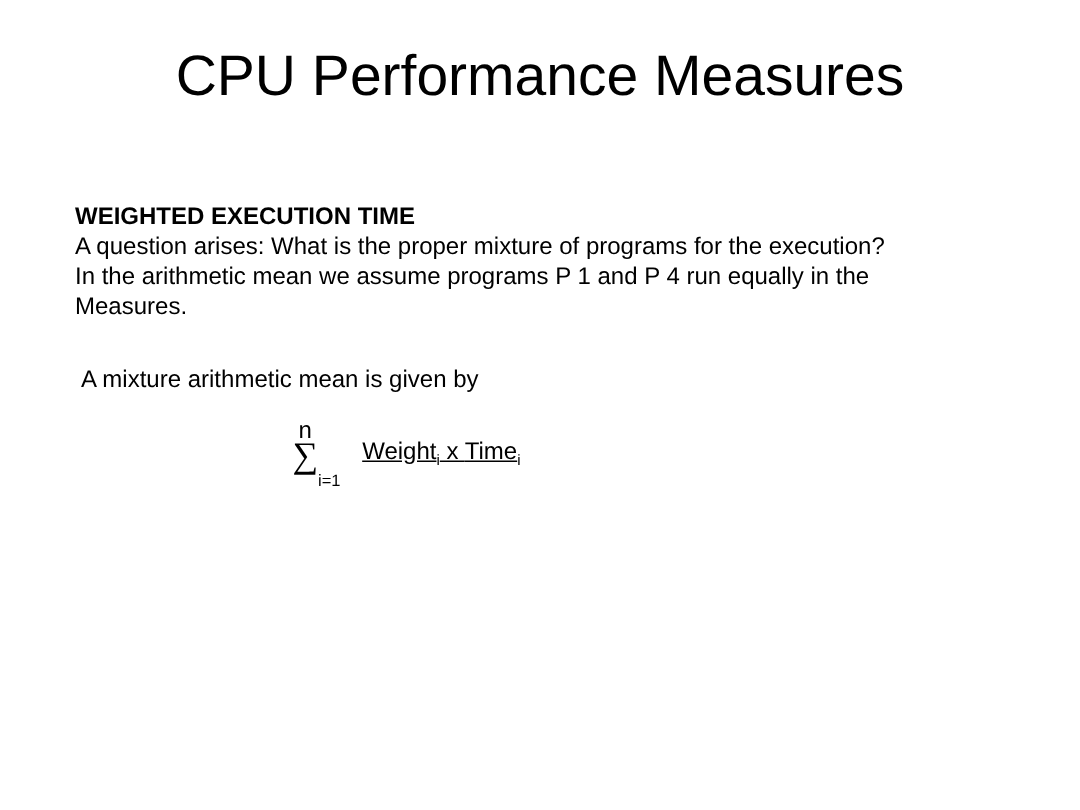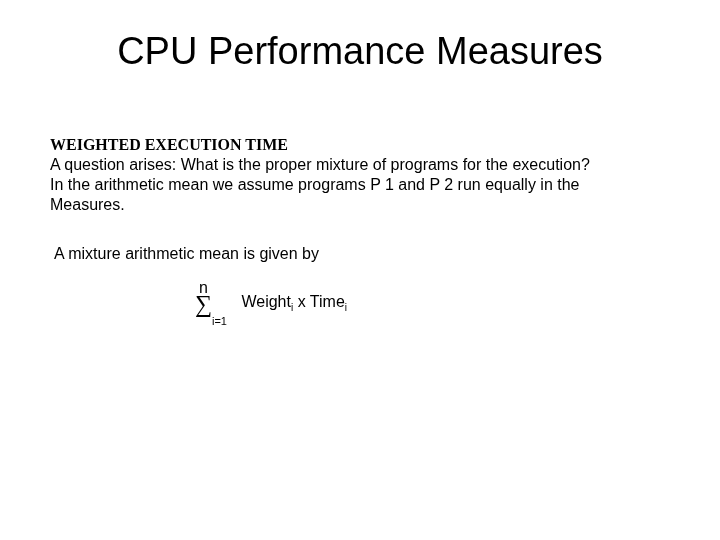--- a/index.html
+++ b/index.html
@@ -29,21 +29,20 @@
   .body-block {
     position: absolute;
     top: 135px;
     left: 50px;
     width: 620px;
     font-size: 16px;
     line-height: 1.25;
   }
   .section-head {
     font-weight: bold;
-    font-family: Liberation Serif, serif;
   }
   .lead-line {
     position: absolute;
     top: 245px;
     left: 54px;
     font-size: 16px;
   }
   .formula-area {
     position: absolute;
     top: 280px;
@@ -68,20 +67,21 @@
   .sigma-bot {
     font-size: 11px;
     margin-top: 0px;
     margin-left: 32px;
   }
   .formula-term {
     display: inline-block;
     vertical-align: middle;
     margin-left: 10px;
     font-size: 16px;
+    text-decoration: underline;
   }
   sub {
     font-size: 10px;
     vertical-align: sub;
   }
   .explain {
     position: absolute;
     top: 290px;
     left: 398px;
     width: 310px;
@@ -92,21 +92,21 @@
 </head>
 <body>
 
 <div class="slide">
 
   <div class="title">CPU Performance Measures</div>
 
   <div class="body-block">
     <span class="section-head">WEIGHTED EXECUTION TIME</span><br>
     <span>A question arises: What is the proper mixture of programs for the execution?</span><br>
-    <span>In the arithmetic mean we assume programs P 1 and P 2 run equally in the</span><br>
+    <span>In the arithmetic mean we assume programs P 1 and P 4 run equally in the</span><br>
     <span>Measures.</span>
   </div>
 
   <div class="lead-line">A mixture arithmetic mean is given by</div>
 
   <div class="formula-area">
     <span class="sigma-wrap">
       <div class="sigma-top">n</div>
       <div class="sigma-sym">∑</div>
       <div class="sigma-bot">i=1</div>

